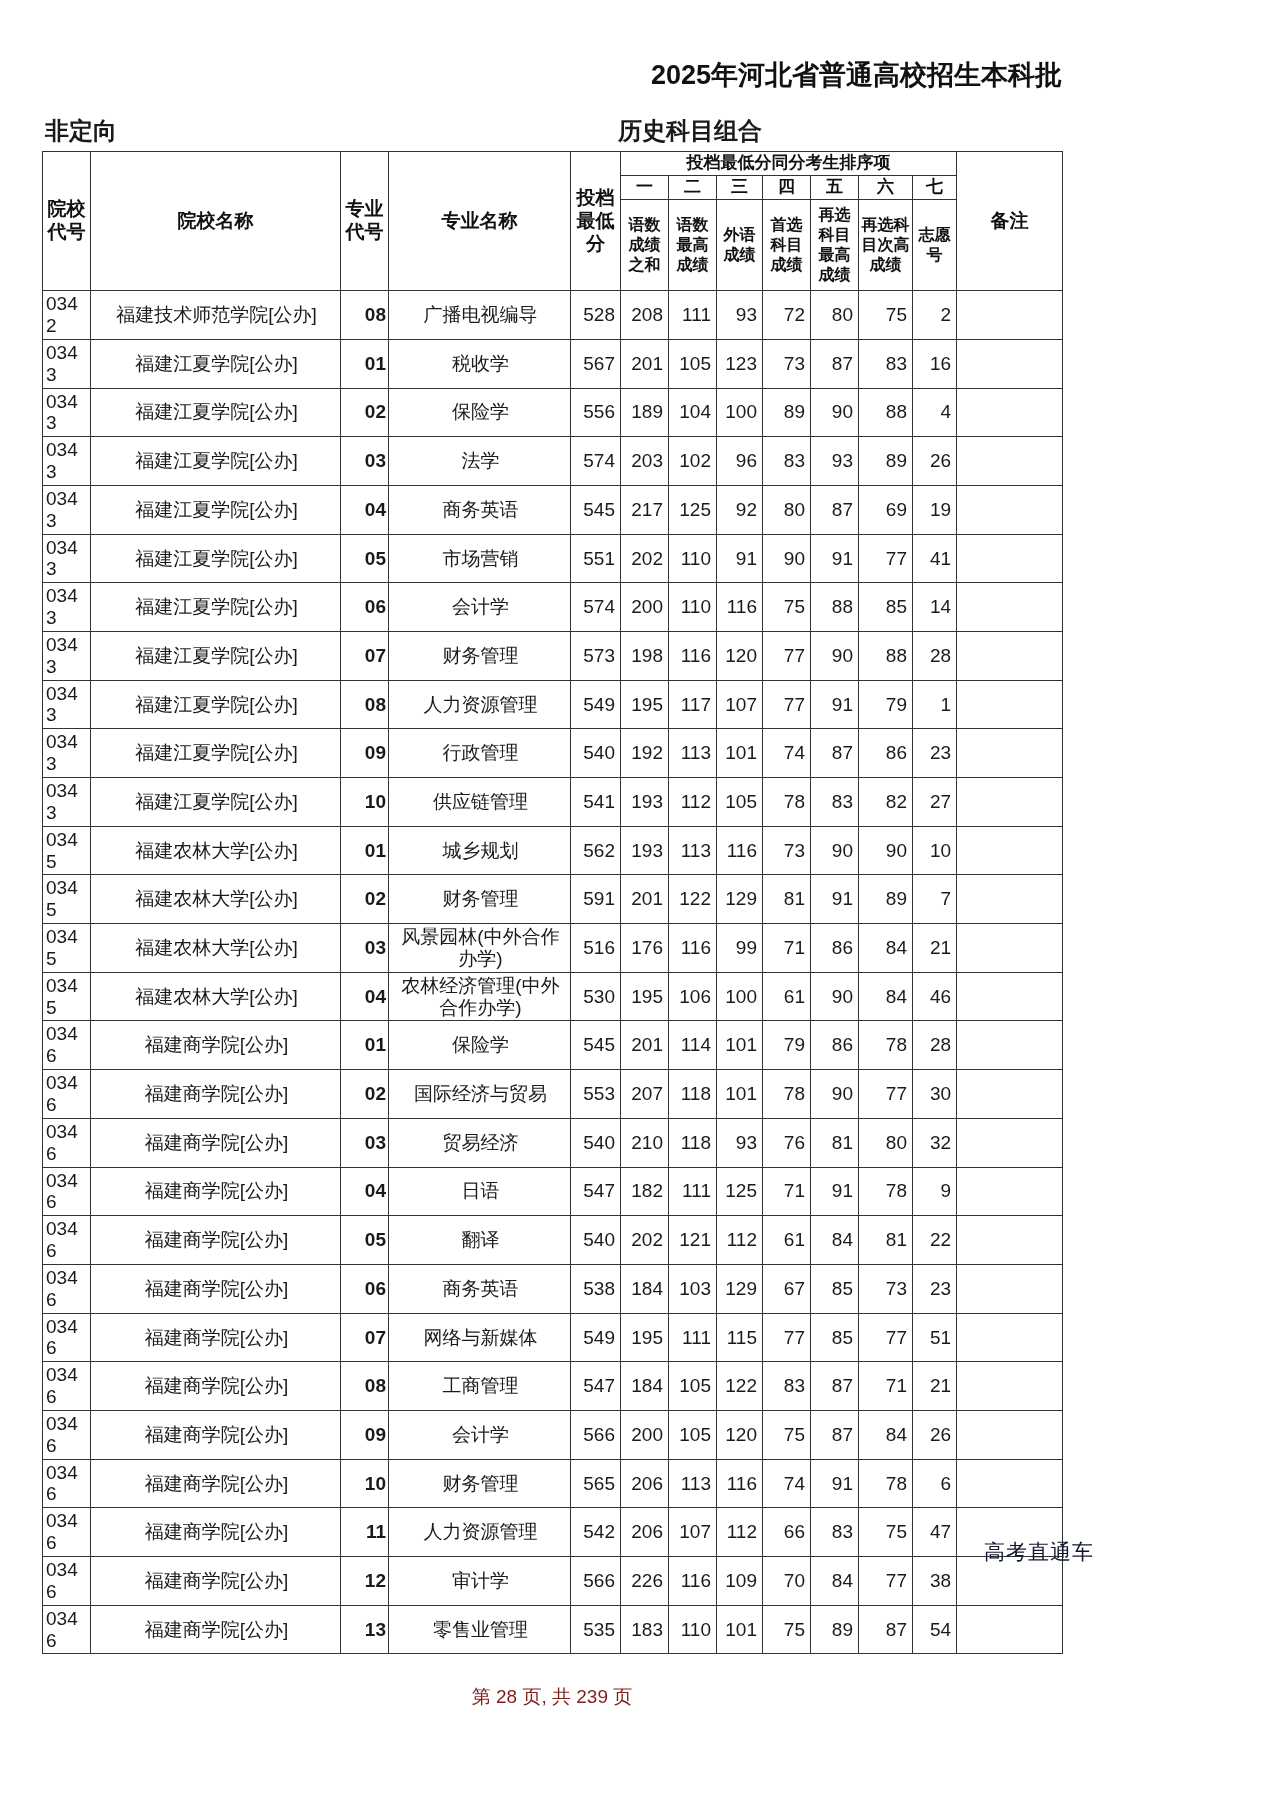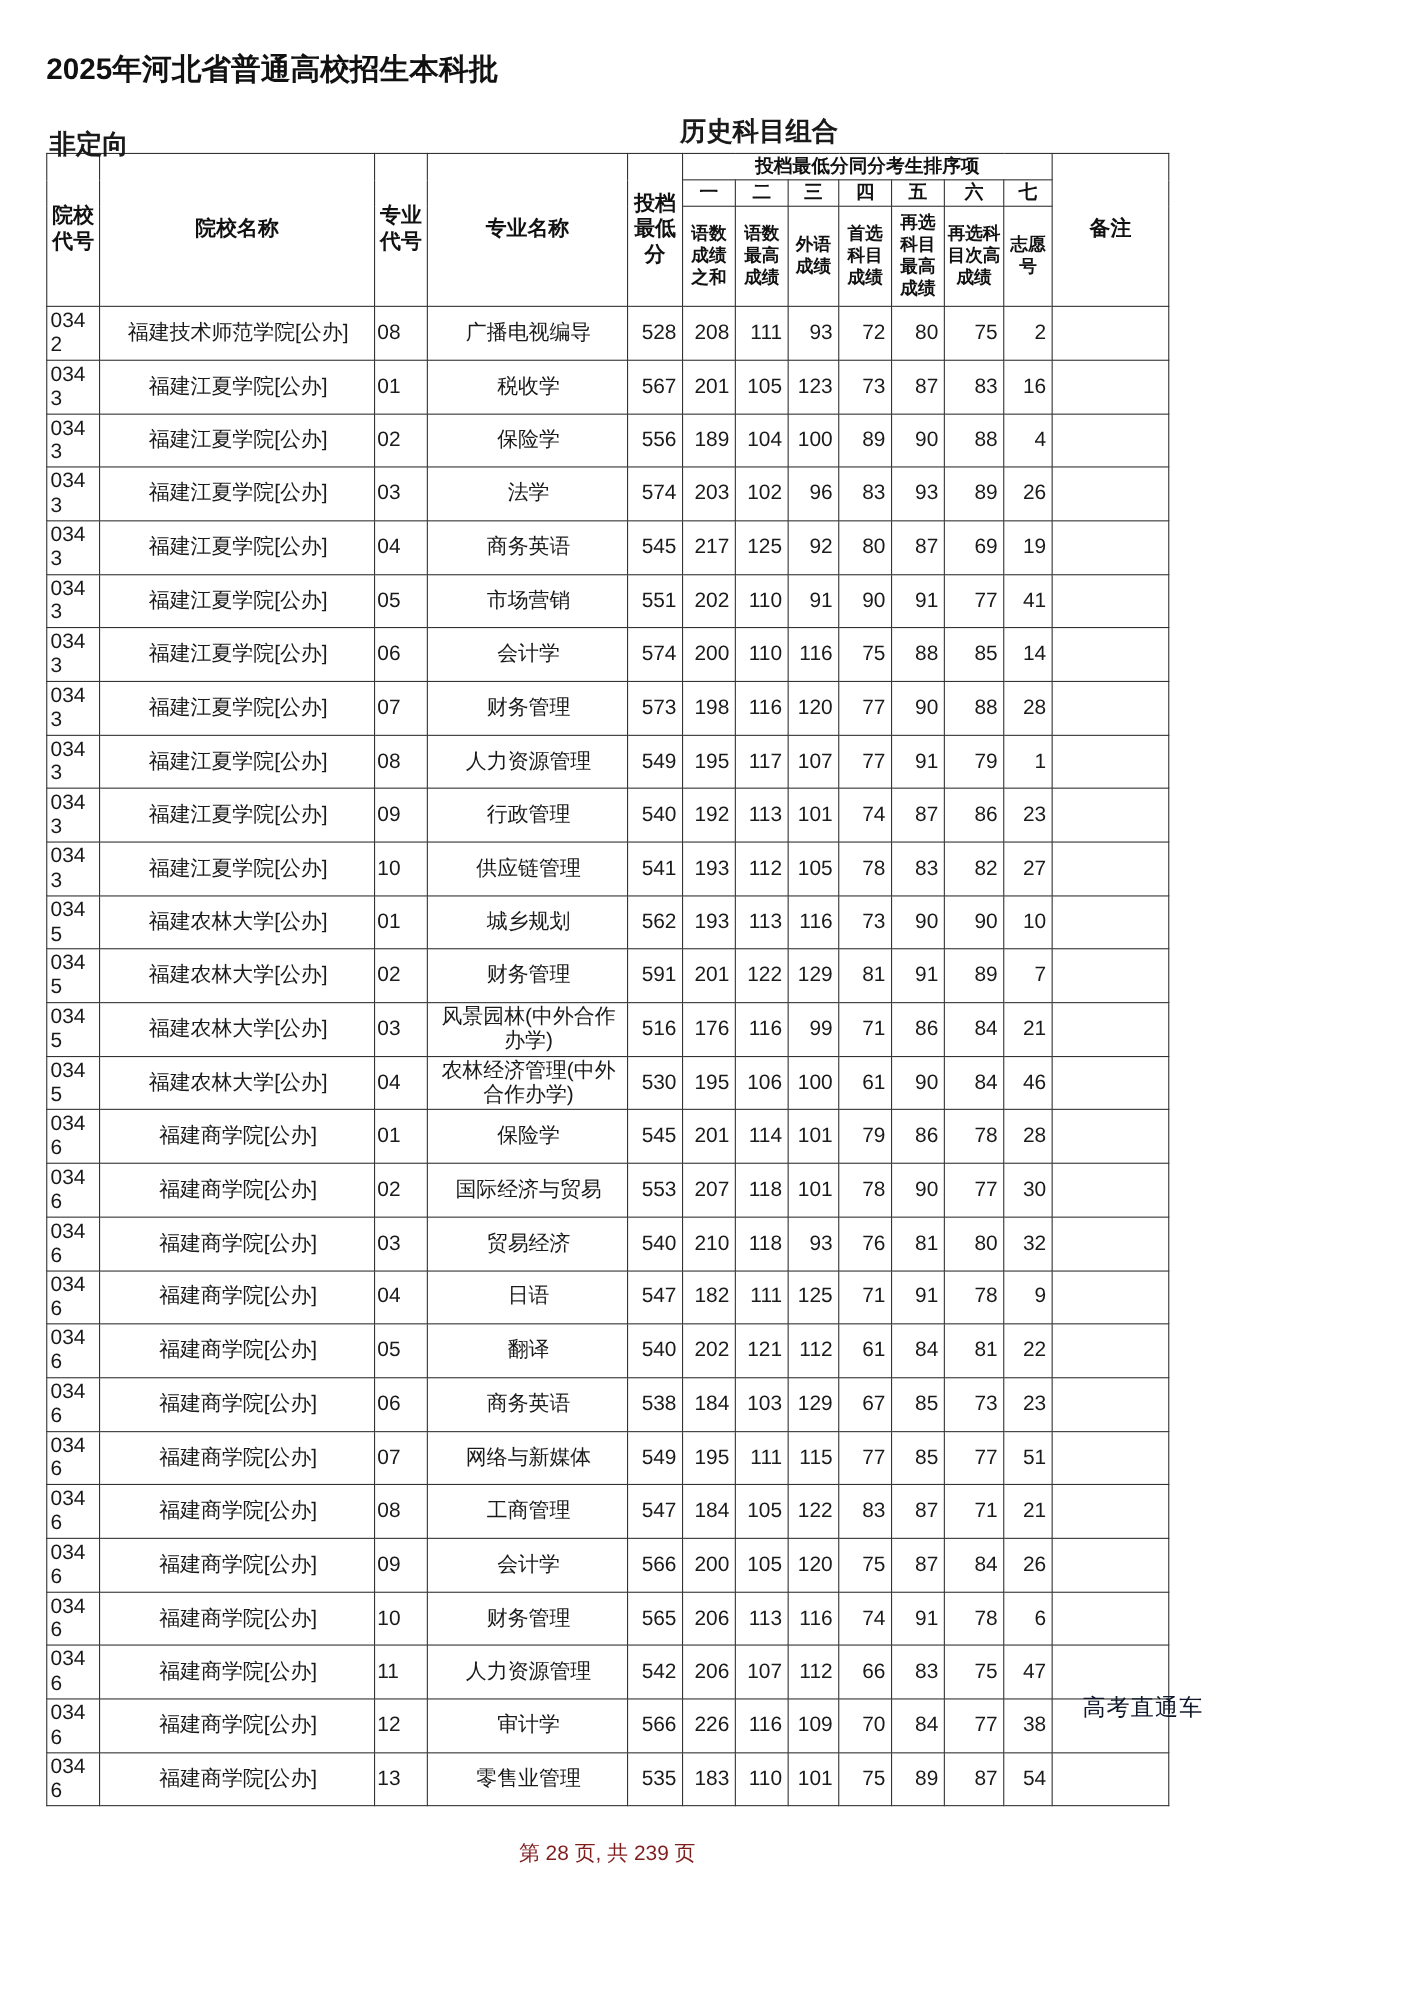--- a/index.html
+++ b/index.html
@@ -4,42 +4,42 @@
 <style>
   * { margin:0; padding:0; box-sizing:border-box; }
   html,body { background:#ffffff; }
   body {
     width:1280px; height:1810px;
     position:relative;
     font-family:"Liberation Sans","DejaVu Sans",sans-serif;
     color:#1a1a1a;
   }
   .content { width:1020px; margin-left:42px; }
-  .title-block { padding-top:44px; text-align:left; }
+  .title-block { padding-top:44px; text-align:right;margin-top:12px; }
   .title-line { font-size:27px; font-weight:bold; line-height:1.45; color:#111; }
   .subhead { position:relative; margin-top:20px; height:30px; }
-  .subhead-left { position:absolute; left:3px; top:0; font-size:24px; font-weight:bold;margin-top:12px; }
+  .subhead-left { position:absolute; left:3px; top:0; font-size:24px; font-weight:bold; }
   .subhead-right { position:absolute; left:576px; top:0; font-size:24px; font-weight:bold; }
   table.main {
     border-collapse:collapse; table-layout:fixed;
     width:1020px; margin-top:6px;
   }
   th, td { border:1px solid #333; vertical-align:middle; overflow:hidden; }
   thead th {
     font-weight:bold; text-align:center; color:#111;
     word-break:break-all; line-height:1.2;
   }
   th.big-head { font-size:19px; padding:2px; }
   th.rank-group-th { font-size:17px; height:24px; font-weight:bold;margin-top:36px; }
   th.rank-num-th { font-size:17px; height:24px; font-weight:bold; }
   th.rank-label-th { font-size:16px; padding:5px 2px; line-height:1.25; }
   tbody td { font-size:19px; height:42px; padding:2px; line-height:1.15; word-break:break-all; }
   td.c-code { text-align:left; padding-left:3px; }
   td.c-text { text-align:center; padding-left:4px; }
-  td.c-center { text-align:left; }
+  td.c-center { text-align:right;font-weight:bold; }
   td.c-num { text-align:right; padding-right:5px; }
   .footer { margin-top:30px; text-align:center; font-size:19px; color:#7f1d1d; }
   .watermark {
     position:absolute; left:984px; top:1538px;
     font-size:21px; color:#0f172a; letter-spacing:1px;
   }
 </style>
 </head>
 <body>
 

